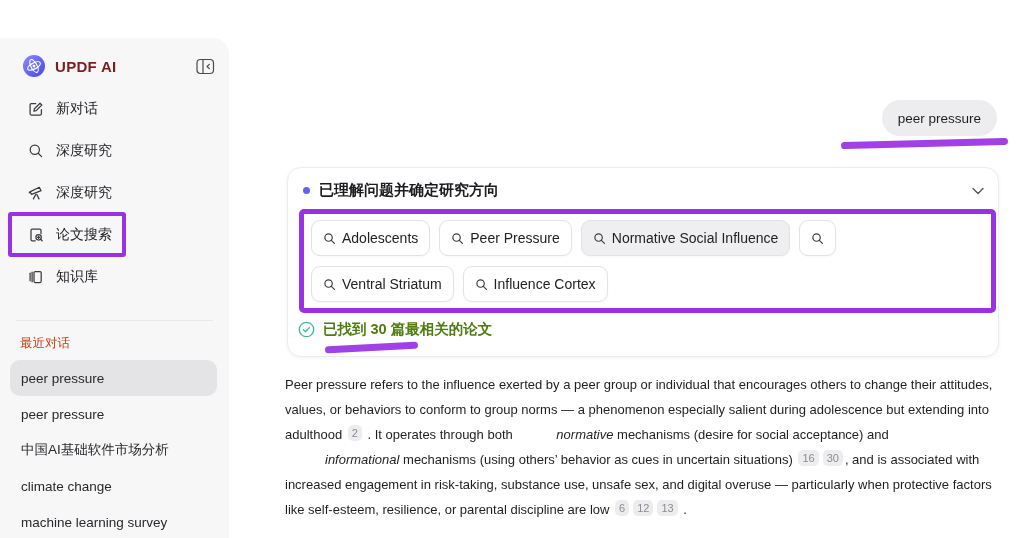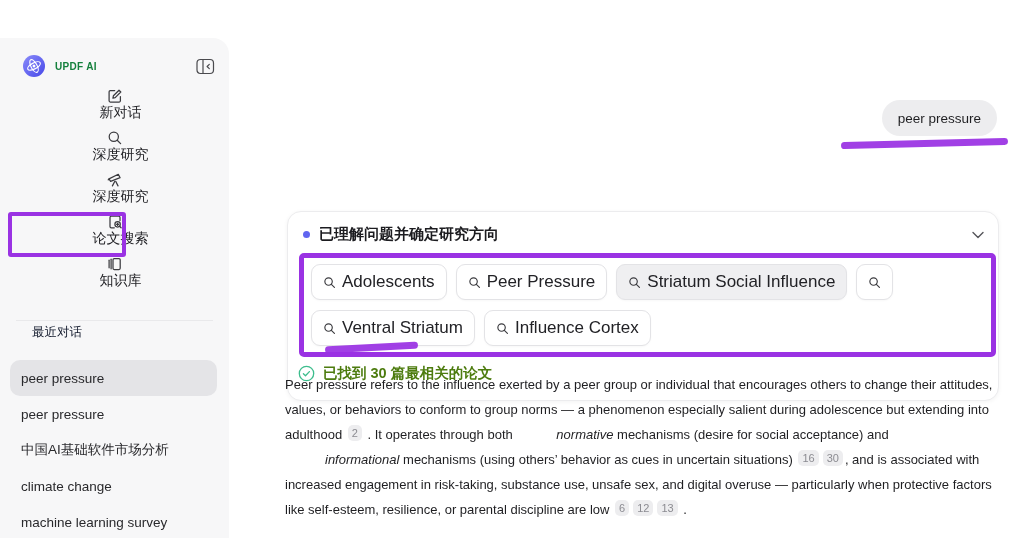--- a/index.html
+++ b/index.html
@@ -8,57 +8,57 @@
     position:relative; background:#ffffff; overflow:hidden;
     font-family:"Liberation Sans", sans-serif; color:#1f1f22;
   }
   .icon { display:inline-flex; align-items:center; justify-content:center; flex:0 0 auto; }
 
   
   .sidebar { position:absolute; left:0; top:38px; width:229px; height:500px;
              background:#f7f7f8; border-top-right-radius:16px; }
   .side-header { position:absolute; top:10px; left:22px; right:14px; height:36px;
                  display:flex; align-items:center; }
-  .app-title { font-weight:bold; font-size:10px; color:#15803d; margin-left:9px; letter-spacing:.3px; }
+  .app-title { font-weight:bold; font-size:15px; color:#7f1d1d; margin-left:9px; letter-spacing:.3px; }
   .collapse-btn { margin-left:auto; cursor:pointer; display:flex; }
 
   .nav { position:absolute; top:50px; left:12px; right:12px; }
   .nav-item { height:42px; display:flex; align-items:center; padding:0 16px;
-              border-radius:10px; cursor:pointer;flex-direction:column; }
+              border-radius:10px; cursor:pointer; }
   .nav-label { font-size:14px; color:#232327; margin-left:12px; white-space:nowrap; }
 
   .divider { position:absolute; left:16px; right:16px; top:282px; height:1px; background:#e9e9eb; }
-  .recent-label { position:absolute; top:286px; left:20px; font-size:12.5px; color:#0f172a;margin-left:12px; }
+  .recent-label { position:absolute; top:297px; left:20px; font-size:12.5px; color:#c2410c; }
   .recent { position:absolute; top:322px; left:10px; right:12px; }
   .recent-item { height:36px; display:flex; align-items:center; padding:0 11px;
                  border-radius:10px; font-size:13.5px; color:#29292c; cursor:pointer;
                  white-space:nowrap; overflow:hidden; }
   .recent-item.selected { background:#e4e4e7; }
 
   
   .user-chip { position:absolute; right:27px; top:100px; height:36px; padding:0 16px;
                background:#ededef; border-radius:18px; display:flex; align-items:center;
                font-size:13.5px; color:#1f1f22; }
 
   .card { position:absolute; left:287px; top:167px; width:712px; height:190px;
           background:#fff; border:1px solid #ececee; border-radius:14px;
-          box-shadow:0 1px 4px rgba(0,0,0,.05);margin-top:44px; }
+          box-shadow:0 1px 4px rgba(0,0,0,.05); }
   .card-header { position:absolute; left:15px; right:14px; top:13px;
                  display:flex; align-items:center; cursor:pointer; }
   .dot { width:7px; height:7px; border-radius:50%; background:#6065f0; }
   .card-title { margin-left:9px; font-size:15px; font-weight:bold; color:#1c1c20; }
   .chev { margin-left:auto; display:flex; }
 
   .keywords-box { position:absolute; left:11px; top:41px; width:697px;
                   border:5px solid #9a32e3; border-radius:5px; padding:6px 7px; }
   .chip-row { display:flex; gap:9px; }
   .chip-row + .chip-row { margin-top:10px; }
   .chip { height:36px; display:flex; align-items:center; gap:6px; padding:0 11px;
           border:1px solid #e3e3e6; border-radius:9px; background:#fff;
-          font-size:17px; color:#222226; cursor:pointer; white-space:nowrap;
+          font-size:14px; color:#222226; cursor:pointer; white-space:nowrap;
           box-shadow:0 1px 2px rgba(0,0,0,.03); }
   .chip.chip-hl { background:#efeff1; }
 
   .found-row { position:absolute; left:10px; top:152px; display:flex; align-items:center; gap:8px; }
   .found-text { font-size:14.5px; font-weight:bold; color:#4d7c0f; }
 
   .stroke { position:absolute; background:#9a32e3; border-radius:4px; opacity:.93; z-index:6; }
   #stroke-query   { left:841px; top:140px; width:167px; height:7px; transform:rotate(-1.5deg); }
   #stroke-results { left:325px; top:344px; width:93px;  height:7px; transform:rotate(-3deg); }
   #anno-paper-search { position:absolute; left:8px; top:212px; width:118px; height:45px;
@@ -201,21 +201,21 @@
           </span>
           <span>Peer Pressure</span>
         </div>
         <div class="chip chip-hl">
           <span class="icon">
             <svg width="13" height="13" viewBox="0 0 14 14" fill="none" stroke="#3c3c40" stroke-width="1.25" stroke-linecap="round" stroke-linejoin="round">
               <circle cx="6" cy="6" r="4"></circle>
               <line x1="9" y1="9" x2="12.3" y2="12.3"></line>
             </svg>
           </span>
-          <span>Striatum Social Influence</span>
+          <span>Normative Social Influence</span>
         </div>
         <div class="chip">
           <span class="icon">
             <svg width="13" height="13" viewBox="0 0 14 14" fill="none" stroke="#3c3c40" stroke-width="1.25" stroke-linecap="round" stroke-linejoin="round">
               <circle cx="6" cy="6" r="4"></circle>
               <line x1="9" y1="9" x2="12.3" y2="12.3"></line>
             </svg>
           </span>
         </div>
       </div>

